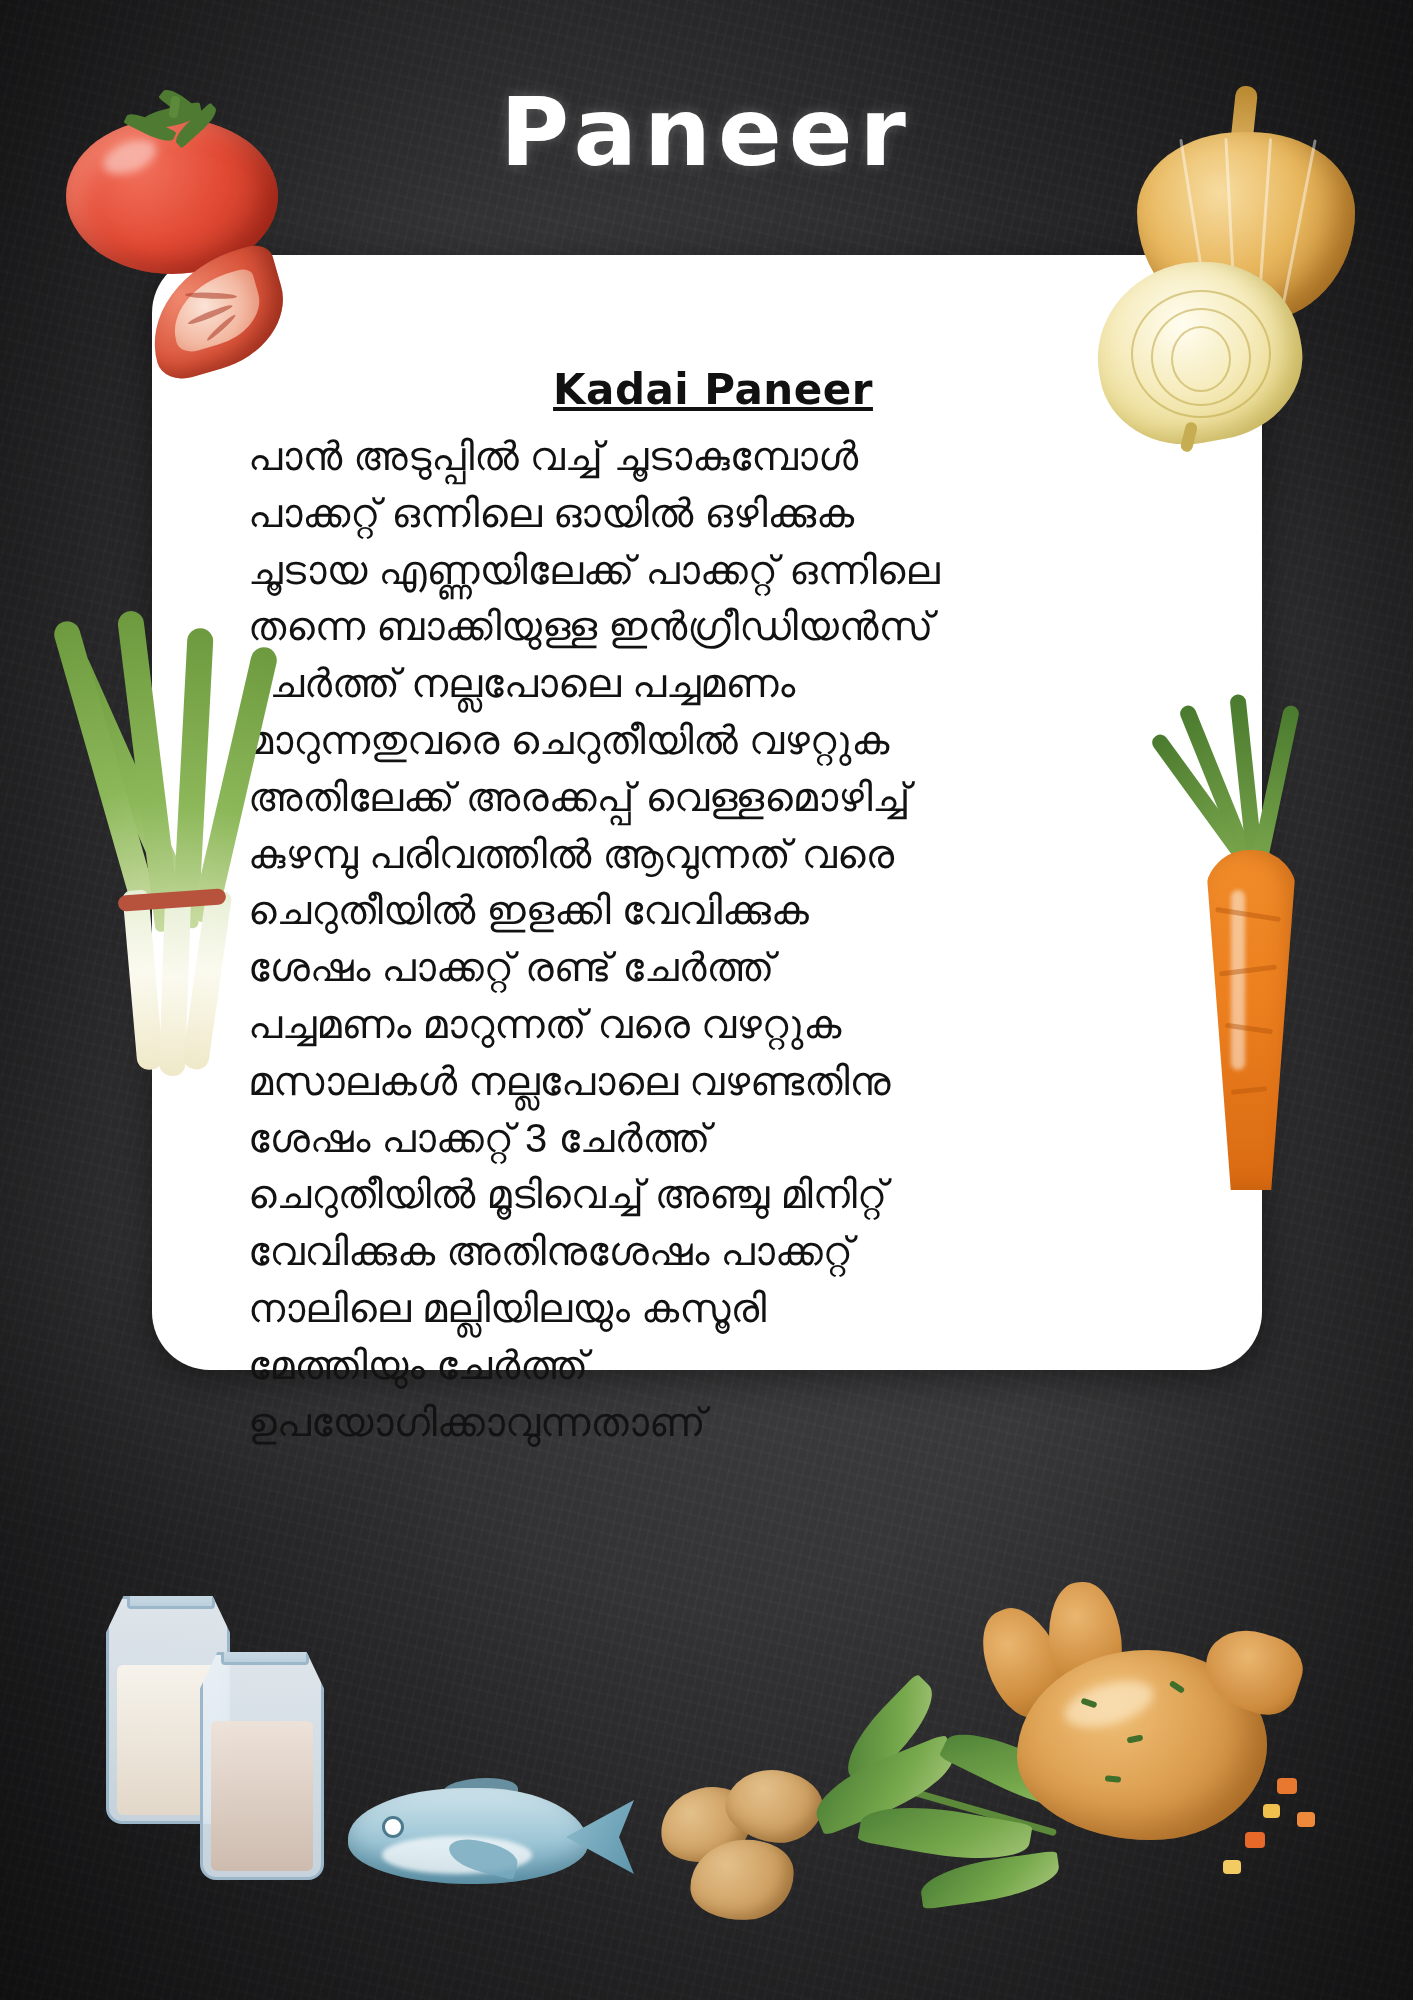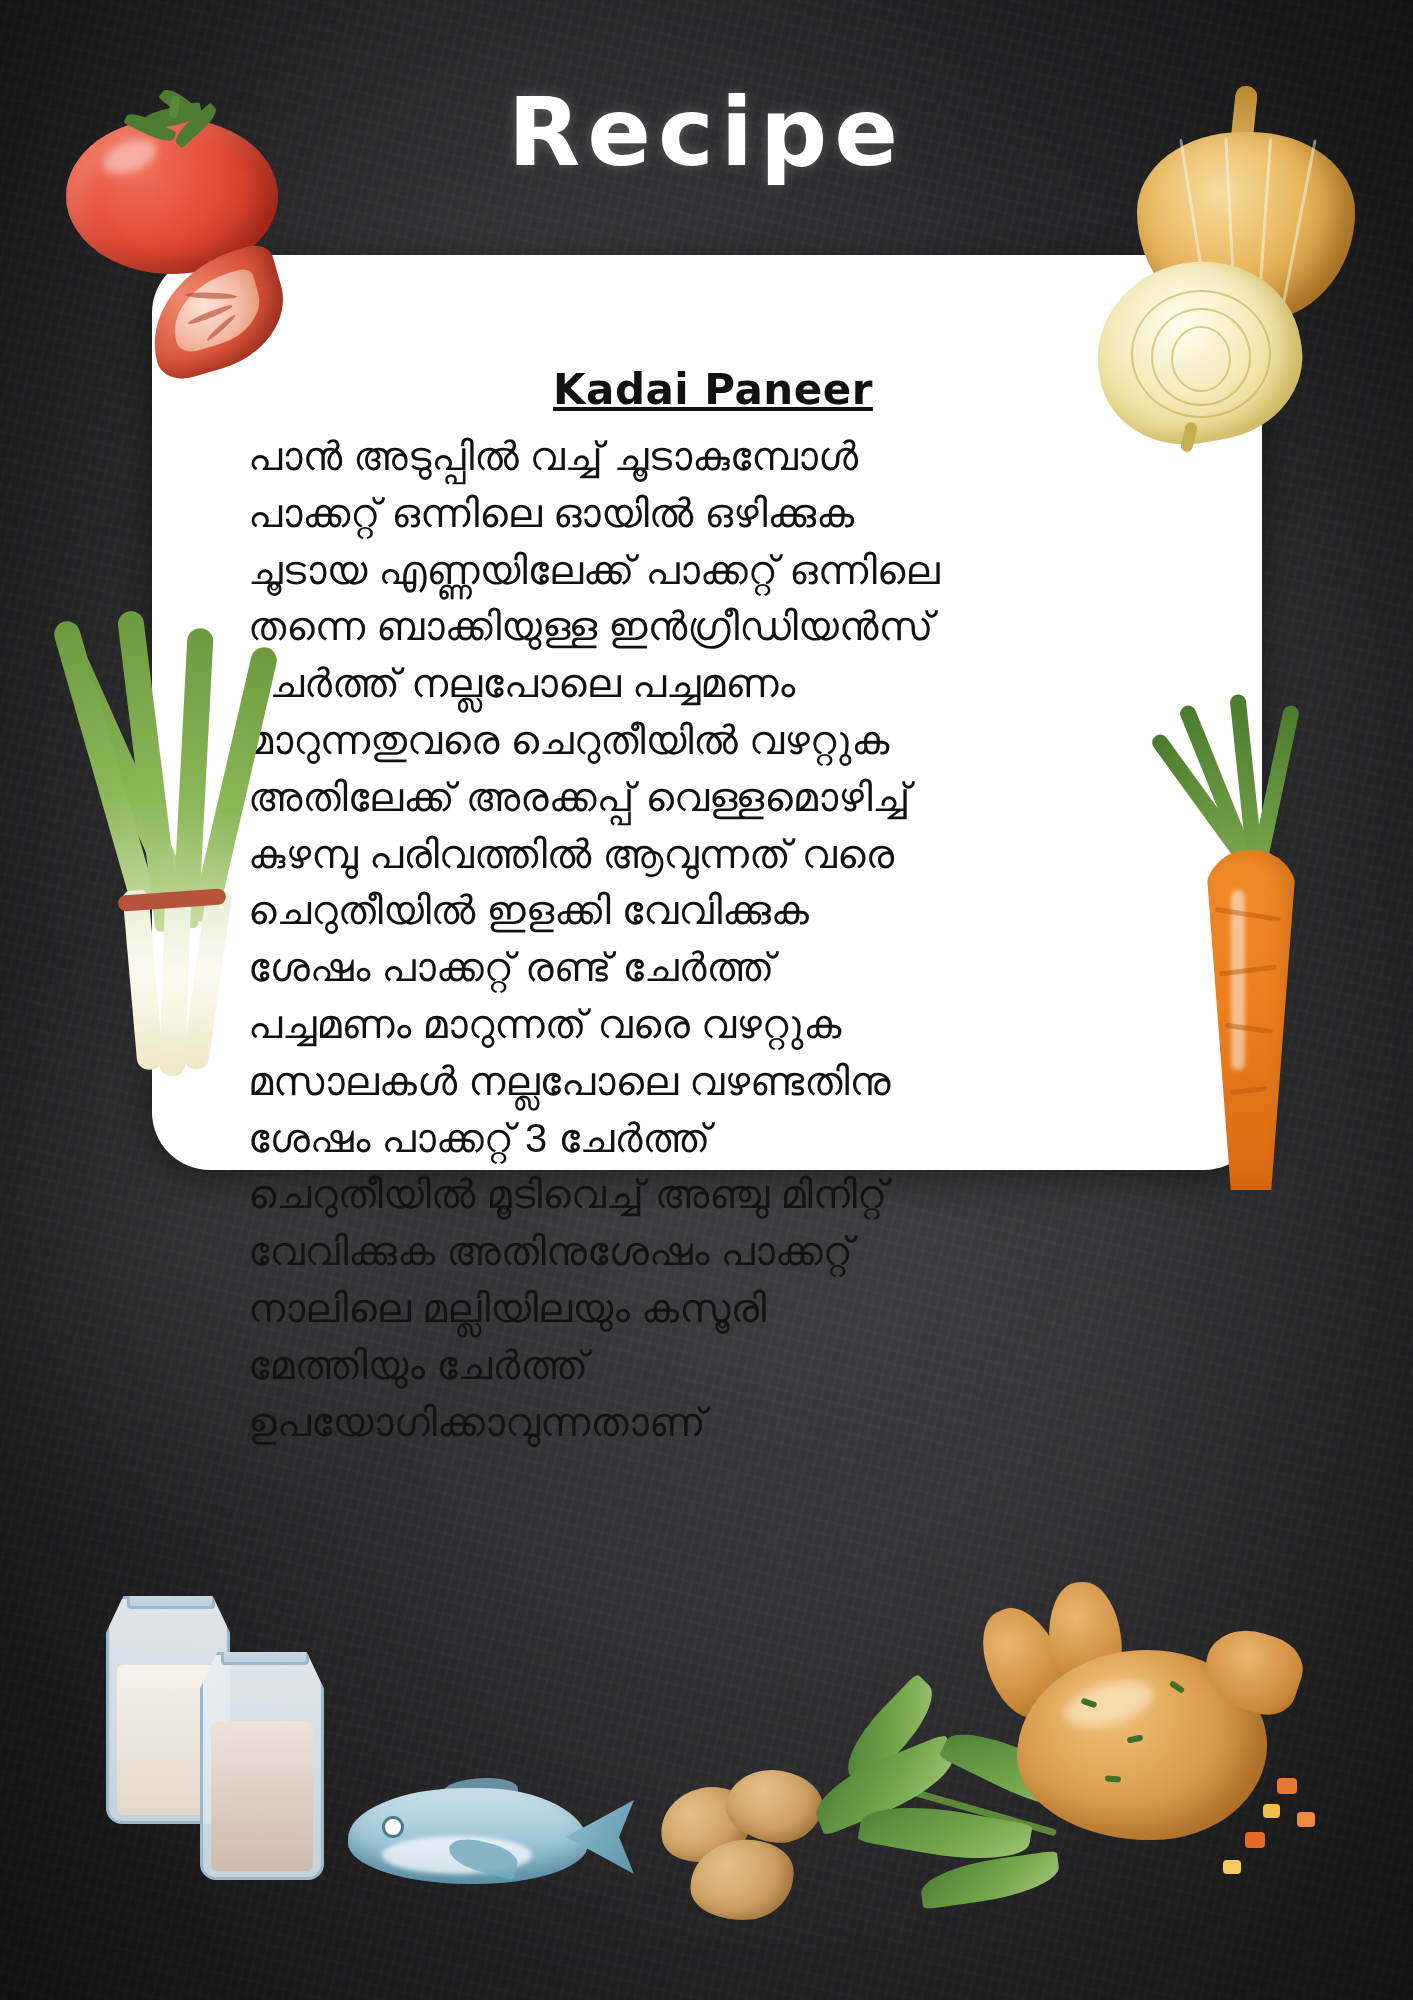--- a/index.html
+++ b/index.html
@@ -60,21 +60,21 @@
     text-shadow: 0 0 14px rgba(255,255,255,0.22);
     z-index: 40;
   }
 
   
   .card {
     position: absolute;
     left: 152px;
     top: 255px;
     width: 1110px;
-    height: 915px;
+    height: 1115px;
     background: #ffffff;
     border-radius: 58px;
     box-shadow: 0 8px 36px rgba(0,0,0,0.45);
     z-index: 20;
   }
   .card-inner {
     position: absolute;
     left: 96px;
     top: 110px;
     width: 930px;
@@ -369,21 +369,21 @@
   .veg-bit.o2 { left: 320px; top: 232px; width: 18px; height: 15px; background: #f08a3a; }
   .veg-bit.o3 { left: 268px; top: 252px; width: 20px; height: 16px; background: #e7692a; }
   .veg-bit.y1 { left: 286px; top: 224px; width: 17px; height: 14px; background: #efc04e; }
   .veg-bit.y2 { left: 246px; top: 280px; width: 18px; height: 14px; background: #f2cc62; }
 </style>
 </head>
 <body>
 
 <div class="page">
 
-  <div class="title">Recipe</div>
+  <div class="title">Paneer</div>
 
   <div class="deco tomato">
     <div class="body"></div>
     <div class="shine"></div>
     <div class="leaf l1"></div>
     <div class="leaf l2"></div>
     <div class="leaf l3"></div>
     <div class="leaf l4"></div>
     <div class="stem"></div>
   </div>

